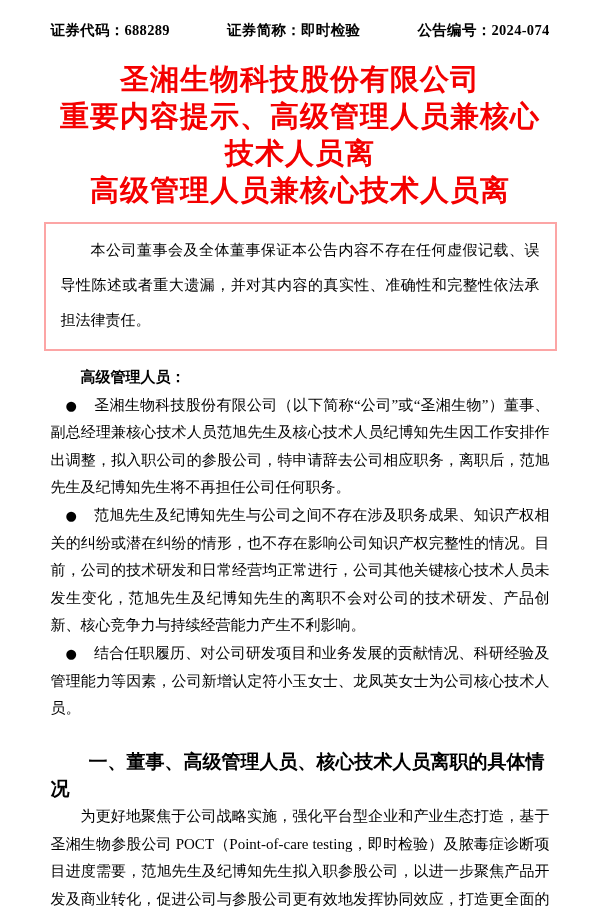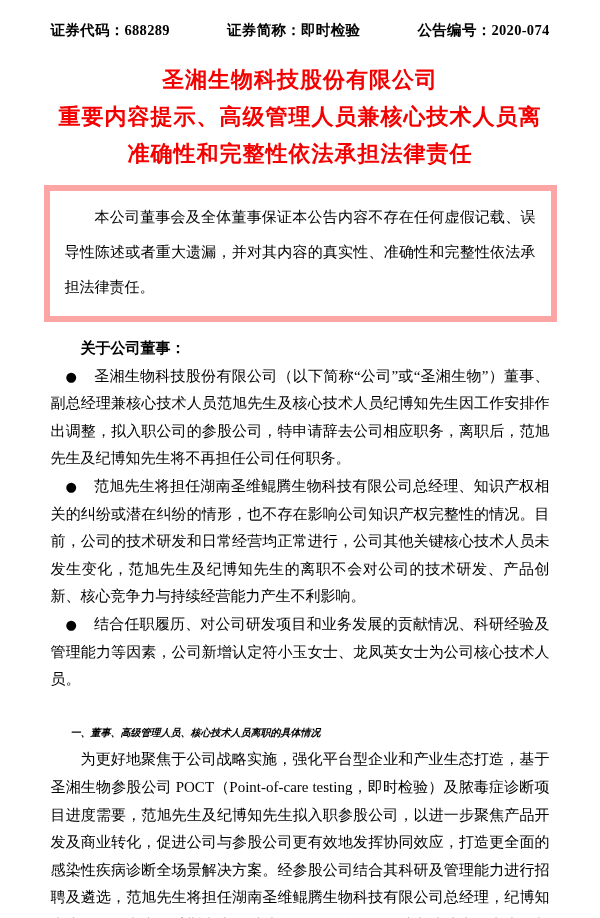--- a/index.html
+++ b/index.html
@@ -31,29 +31,29 @@
     white-space: nowrap;
   }
 
   
   .doc-title {
     margin-top: 21px;
     text-align: center;
     color: #f40000;
     font-family: "Liberation Sans", "DejaVu Sans", sans-serif;
     font-weight: bold;
-    font-size: 22px;
+    font-size: 29px;
     line-height: 37px;
     letter-spacing: 1px;
   }
 
   
   .disclaimer-box {
     margin: 13px -7px 0 -7px;
-    border: 6px solid #fca5a5;
+    border: 2px solid #fca5a5;
     padding: 9px 15px 11px 15px;
     box-sizing: border-box;
   }
   .disclaimer-box p {
     margin: 0;
     font-size: 15px;
     line-height: 35px;
     text-align: justify;
     text-indent: 2em;
   }
@@ -79,58 +79,57 @@
     font-family: "DejaVu Sans", sans-serif;
     font-size: 13px;
     margin-right: 17px;
   }
 
   .section-heading {
     margin: 25px 0 0 0;
     font-weight: bold;
     text-indent: 2em;
     font-family: "Liberation Sans", "DejaVu Sans", sans-serif;
-    font-size: 10px;
-    font-style: italic;
+    font-size: 19px;
   }
 
   p.plain-para {
     margin: 0;
     text-align: justify;
     text-indent: 2em;
   }
 </style>
 </head>
 <body>
 
 <div class="page">
 
   <div class="doc-header">
     <span>证券代码：688289</span>
     <span>证券简称：即时检验</span>
-    <span>公告编号：2020-074</span>
+    <span>公告编号：2024-074</span>
   </div>
 
   <div class="doc-title">
     <div>圣湘生物科技股份有限公司</div>
     <div>重要内容提示、高级管理人员兼核心技术人员离</div>
-    <div>准确性和完整性依法承担法律责任</div>
+    <div>高级管理人员兼核心技术人员离</div>
   </div>
 
   <div class="disclaimer-box">
     <p>本公司董事会及全体董事保证本公告内容不存在任何虚假记载、误导性陈述或者重大遗漏，并对其内容的真实性、准确性和完整性依法承担法律责任。</p>
   </div>
 
   <div class="body-text">
 
-    <p class="notice-heading">关于公司董事：</p>
+    <p class="notice-heading">高级管理人员：</p>
 
     <p class="bullet-para"><span class="bullet-dot">●</span><span>圣湘生物科技股份有限公司（以下简称“公司”或“圣湘生物”）董事、副总经理兼核心技术人员范旭先生及核心技术人员纪博知先生因工作安排作出调整，拟入职公司的参股公司，特申请辞去公司相应职务，离职后，范旭先生及纪博知先生将不再担任公司任何职务。</span></p>
 
-    <p class="bullet-para"><span class="bullet-dot">●</span><span>范旭先生将担任湖南圣维鲲腾生物科技有限公司总经理、知识产权相关的纠纷或潜在纠纷的情形，也不存在影响公司知识产权完整性的情况。目前，公司的技术研发和日常经营均正常进行，公司其他关键核心技术人员未发生变化，范旭先生及纪博知先生的离职不会对公司的技术研发、产品创新、核心竞争力与持续经营能力产生不利影响。</span></p>
+    <p class="bullet-para"><span class="bullet-dot">●</span><span>范旭先生及纪博知先生与公司之间不存在涉及职务成果、知识产权相关的纠纷或潜在纠纷的情形，也不存在影响公司知识产权完整性的情况。目前，公司的技术研发和日常经营均正常进行，公司其他关键核心技术人员未发生变化，范旭先生及纪博知先生的离职不会对公司的技术研发、产品创新、核心竞争力与持续经营能力产生不利影响。</span></p>
 
     <p class="bullet-para"><span class="bullet-dot">●</span><span>结合任职履历、对公司研发项目和业务发展的贡献情况、科研经验及管理能力等因素，公司新增认定符小玉女士、龙凤英女士为公司核心技术人员。</span></p>
 
     <p class="section-heading">一、董事、高级管理人员、核心技术人员离职的具体情况</p>
 
     <p class="plain-para">为更好地聚焦于公司战略实施，强化平台型企业和产业生态打造，基于圣湘生物参股公司 POCT（Point-of-care testing，即时检验）及脓毒症诊断项目进度需要，范旭先生及纪博知先生拟入职参股公司，以进一步聚焦产品开发及商业转化，促进公司与参股公司更有效地发挥协同效应，打造更全面的感染性疾病诊断全场景解决方案。经参股公司结合其科研及管理能力进行招聘及遴选，范旭先生将担任湖南圣维鲲腾生物科技有限公司总经理，纪博知先生将担任湖南圣维斯睿生物科技有限公司总经理，特申请辞去圣湘生物相应职务，离职后，范旭先生及纪博知先生将不再担任圣湘生物任何职务。</p>
 
   </div>
 
 </div>

